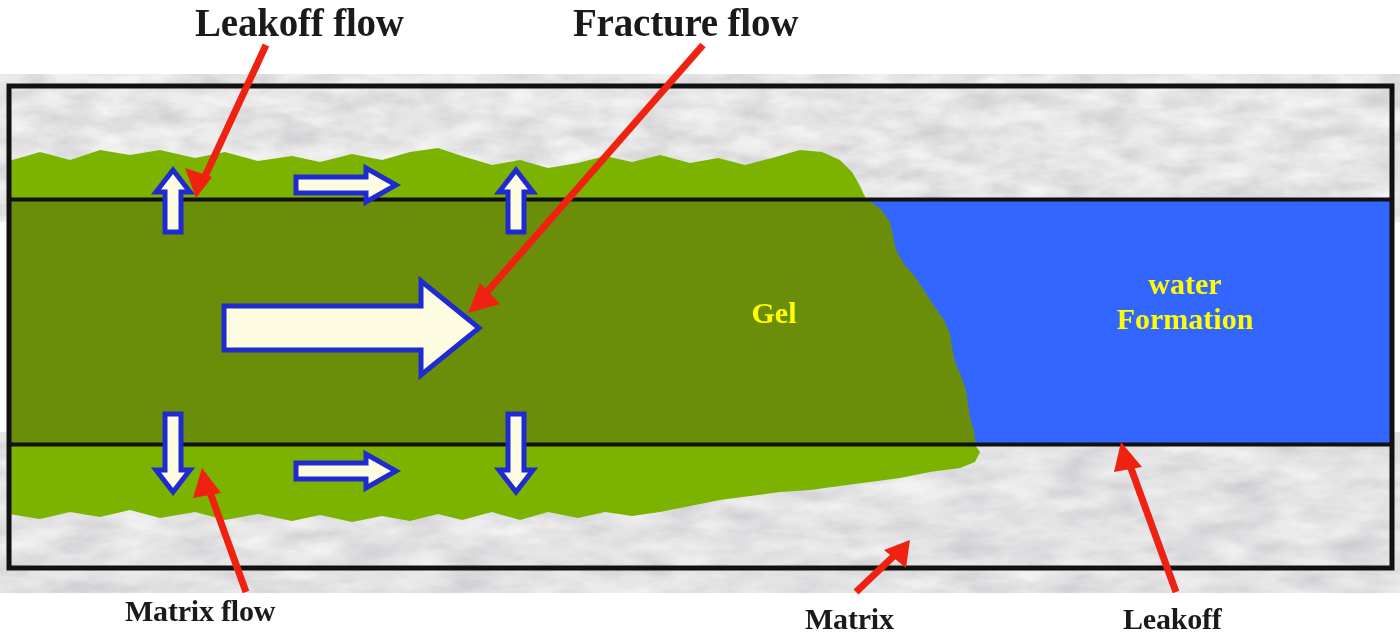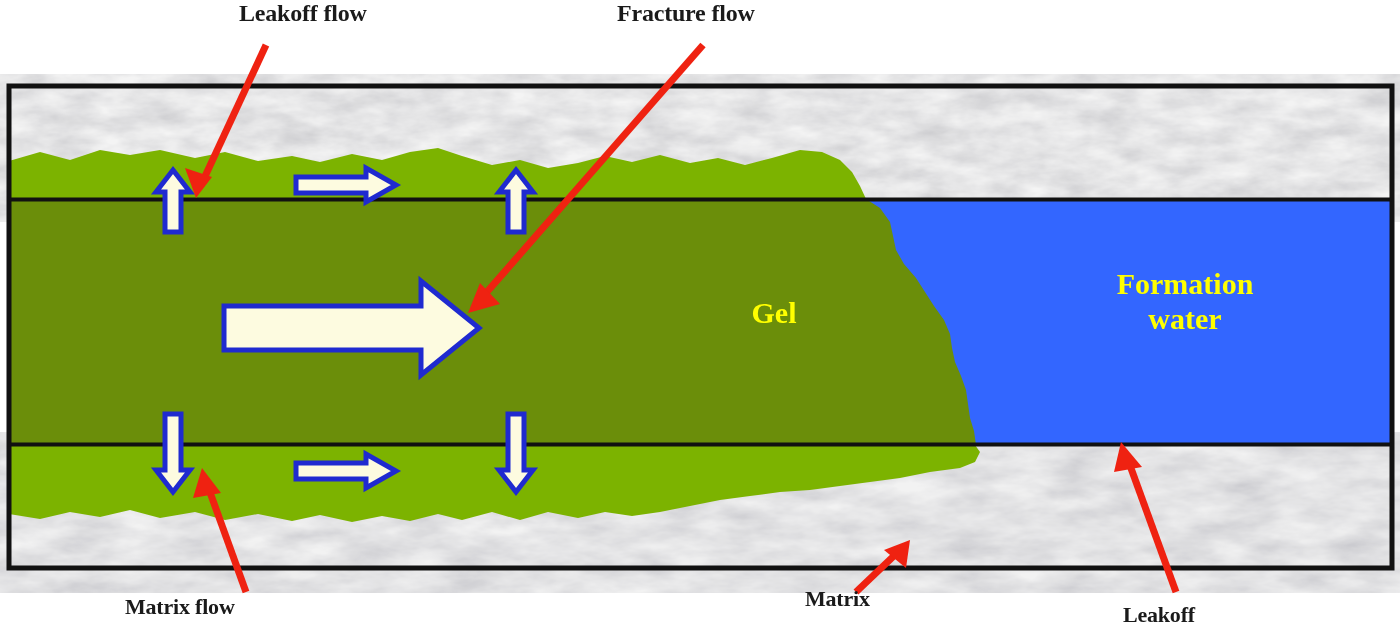--- a/index.html
+++ b/index.html
@@ -13,22 +13,22 @@
   #stage{position:absolute;left:0;top:0;width:1400px;height:643px;}
   svg.layer{position:absolute;left:0;top:0;width:1400px;height:643px;}
   .lbl{
     position:absolute;
     font-family:"Liberation Serif", serif;
     font-weight:bold;
     color:#1a1a1a;
     white-space:nowrap;
     letter-spacing:-0.2px;
   }
-  .lbl-top{font-size:24px;margin-left:44px;}
-  .lbl-bot{font-size:22px;}
+  .lbl-top{font-size:39px;}
+  .lbl-bot{font-size:30px;}
   .lbl-in{
     position:absolute;
     font-family:"Liberation Serif", serif;
     font-weight:bold;
     color:#ffff00;
     white-space:nowrap;
     text-align:center;
     line-height:1.15;
     font-size:30px;
   }
@@ -168,24 +168,24 @@
       </g>
     </g>
   </svg>
 
   <div class="lbl lbl-top" style="left:195px;top:0px;">Leakoff flow</div>
 
   <div class="lbl lbl-top" style="left:573px;top:0px;">Fracture flow</div>
 
   <div class="lbl lbl-bot" style="left:125px;top:594px;">Matrix flow</div>
 
-  <div class="lbl lbl-bot" style="left:805px;top:586px;">Matrix</div>
+  <div class="lbl lbl-bot" style="left:805px;top:602px;">Matrix</div>
 
   <div class="lbl lbl-bot" style="left:1123px;top:602px;">Leakoff</div>
 
   <div class="lbl-in" style="left:719px;top:296px;width:110px;">Gel</div>
 
   <div class="lbl-in" style="left:1075px;top:267px;width:220px;">
+    <div>water</div>
     <div>Formation</div>
-    <div>water</div>
   </div>
 
 </div>
 
 </body></html>

